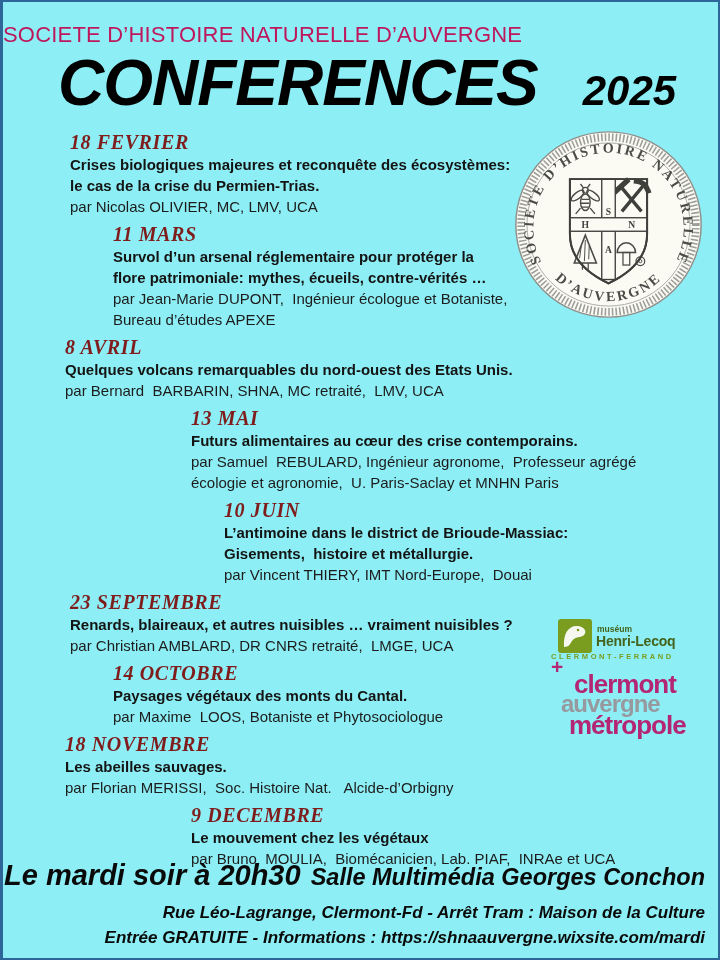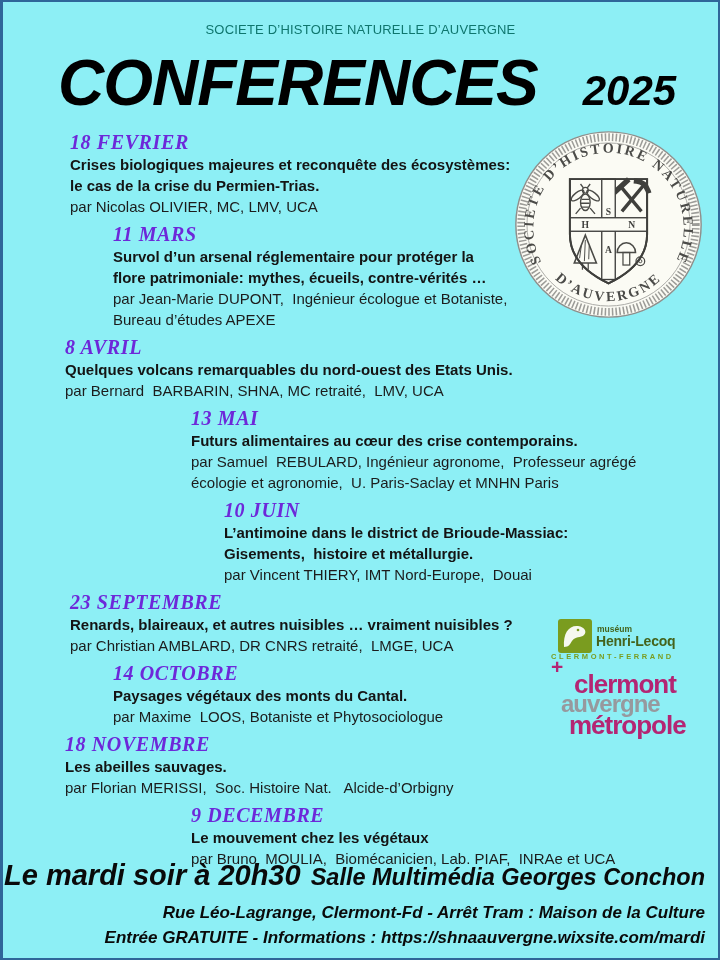--- a/index.html
+++ b/index.html
@@ -6,21 +6,21 @@
   .poster {
     position:relative; width:720px; height:960px; box-sizing:border-box;
     background:#8deff5;
     border:2px solid #2f6699; border-left-width:3px;
     overflow:hidden;
     font-family:"Liberation Sans", sans-serif;
     color:#141414;
   }
   .org-header {
     position:absolute; top:20px; left:0; width:100%;
-    text-align:center; font-size:13px; letter-spacing:.2px; color:#0f766e;
+    text-align:left; font-size:22px; letter-spacing:.2px; color:#be185d;
   }
   .title-row {
     position:absolute; top:50px; left:55px;
     display:flex; align-items:baseline; gap:18px;
   }
   .title-main {
     font-style:italic; font-weight:700; font-size:64px; line-height:62px;
     letter-spacing:-1px; color:#000;
   }
   .title-year {
@@ -28,21 +28,21 @@
   }
   .events { position:absolute; top:129px; left:0; right:0; }
   .event { margin-bottom:6px; }
   .ind0 { padding-left:67px; }
   .ind1 { padding-left:110px; }
   .ind2 { padding-left:62px; }
   .ind3 { padding-left:188px; }
   .ind4 { padding-left:221px; }
   .date {
     font-family:"Liberation Serif", serif; font-style:italic; font-weight:700;
-    font-size:20px; line-height:23px; letter-spacing:.6px; color:#6d28d9;
+    font-size:20px; line-height:23px; letter-spacing:.6px; color:#7f1d1d;
     white-space:pre;
   }
   .tl { font-weight:700; font-size:15px; line-height:21px; color:#141414; white-space:pre; }
   .sl { font-weight:400; font-size:15px; line-height:21px; color:#1c1c1c; white-space:pre; }
 
   .seal { position:absolute; left:509px; top:126px; width:193px; height:193px; }
   .sealtext {
     font-family:"Liberation Serif", serif; font-size:14.5px; font-weight:700;
     letter-spacing:2.5px; fill:#4b4b48;
   }

